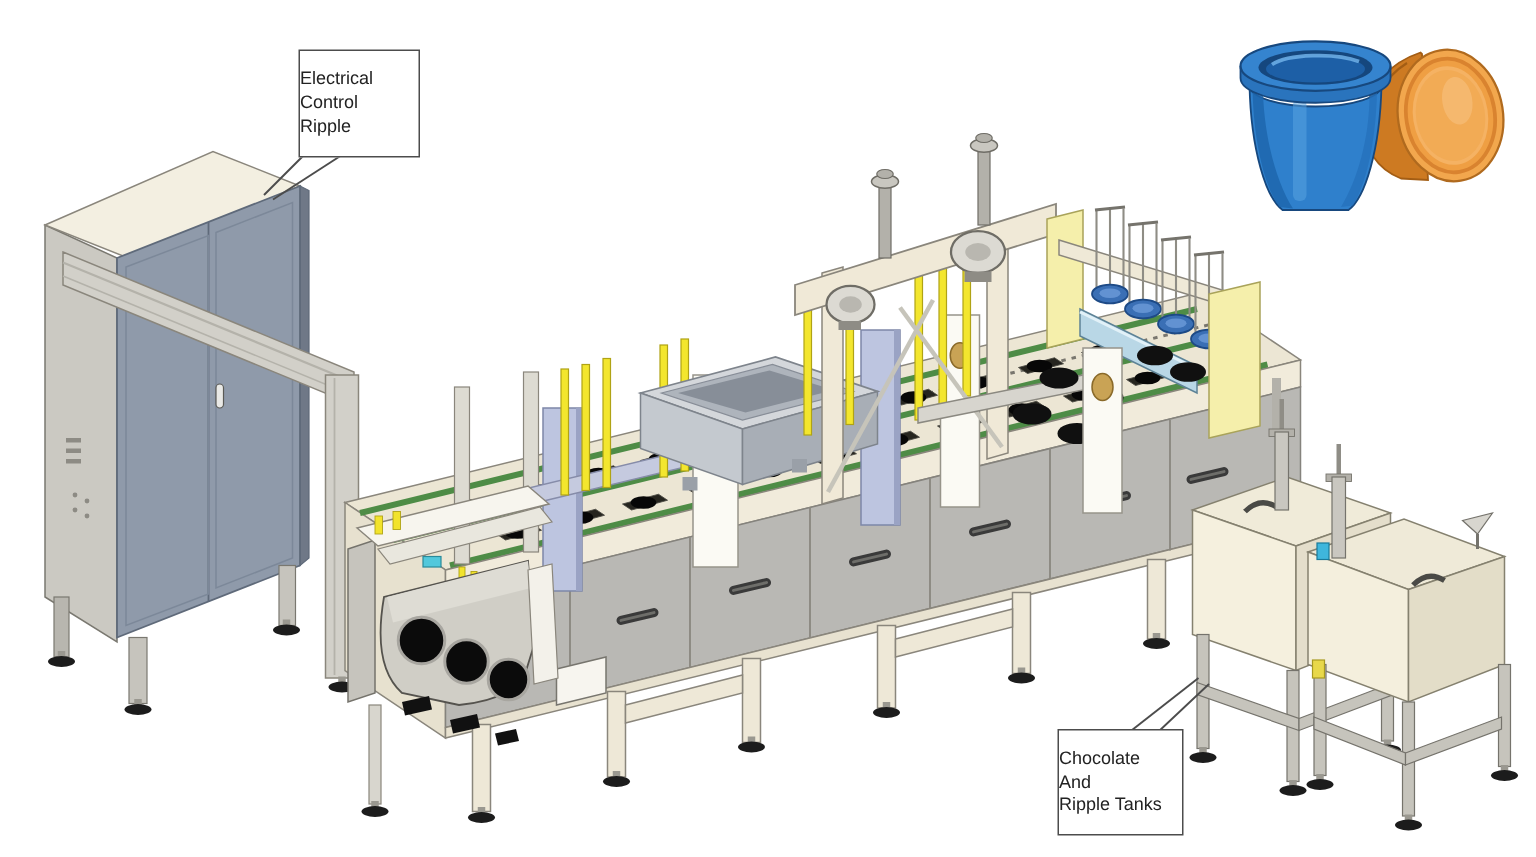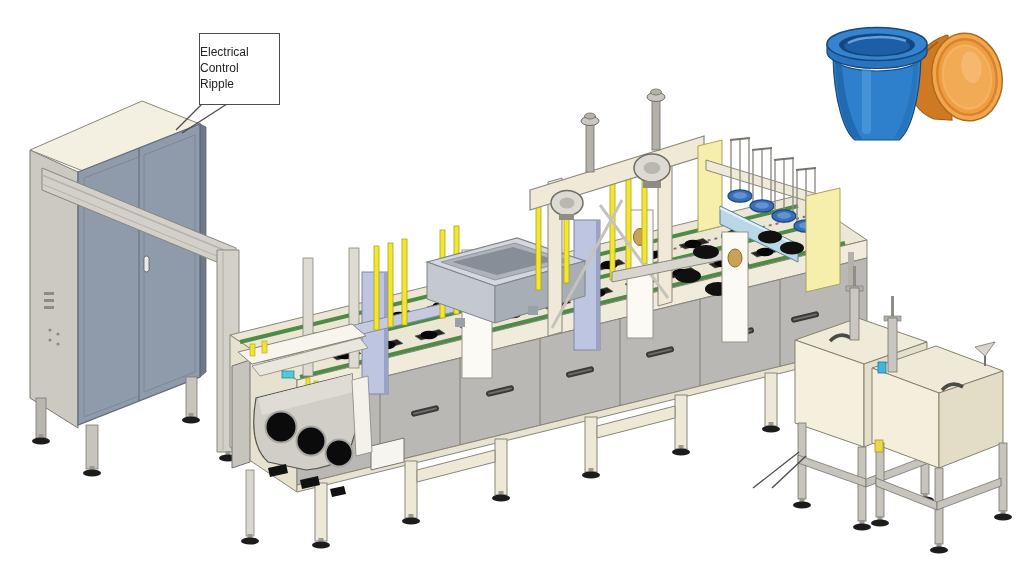--- a/index.html
+++ b/index.html
@@ -346,14 +346,19 @@
     <line x1="772" y1="488" x2="806" y2="456"></line>
   </g>
 </svg>
 
 <div class="callout" id="callout-electrical">
   <div>Electrical</div>
   <div>Control</div>
   <div>Ripple</div>
 </div>
 
-
+<div class="callout" id="callout-tanks">
+  <div>Chocolate</div>
+  <div>And</div>
+  <div>Ripple Tanks</div>
 </div>
 
+</div>
+
 </body></html>

